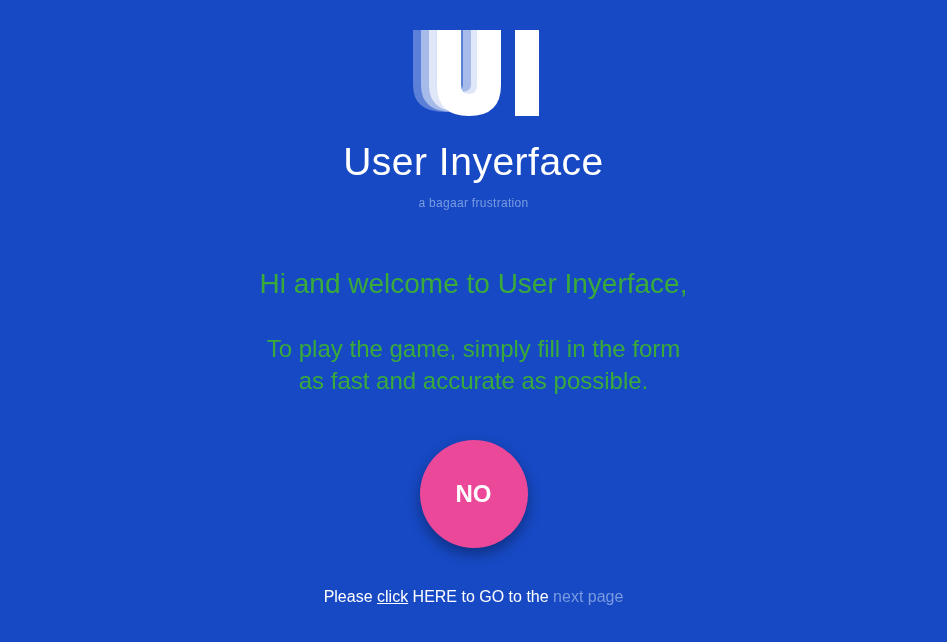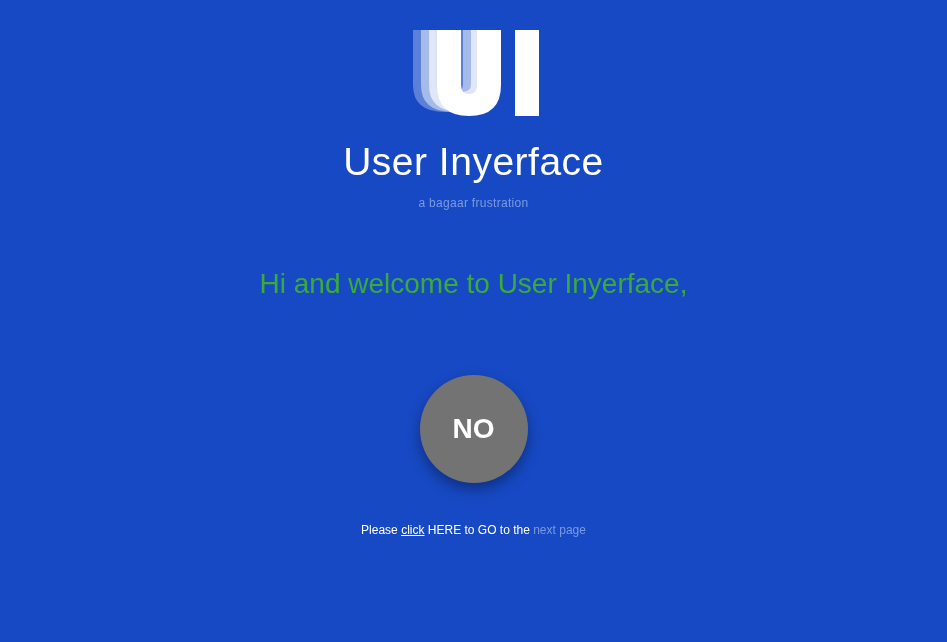--- a/index.html
+++ b/index.html
@@ -53,36 +53,36 @@
       font-size: 24px;
       text-align: center;
       line-height: 1.35;
       margin-top: 30px;
       font-weight: 400;
     }
     .no-button {
       width: 108px;
       height: 108px;
       border-radius: 50%;
-      background-color: #737373;
+      background-color: #ec4899;
       color: #ffffff;
-      font-size: 28px;
+      font-size: 24px;
       font-weight: 700;
       border: none;
       margin-top: 42px;
       cursor: pointer;
       box-shadow: 0 6px 14px rgba(0, 0, 0, 0.35);
       display: flex;
       align-items: center;
       justify-content: center;
     }
     .bottom-line {
       margin-top: 40px;
       color: #ffffff;
-      font-size: 12px;
+      font-size: 16px;
     }
     .bottom-line .underlined {
       text-decoration: underline;
     }
     .bottom-line .next-page {
       color: #7a9be0;
     }
   </style>
 </head>
 <body>
@@ -100,20 +100,22 @@
   </svg>
   <div class="brand-title">User Inyerface</div>
   <div class="brand-subtitle">a bagaar frustration</div>
 </div>
 
 <div class="welcome-text">
   <div>Hi and welcome to User Inyerface,</div>
 </div>
 
 <div class="instruction-text">
+  <div>To play the game, simply fill in the form</div>
+  <div>as fast and accurate as possible.</div>
 </div>
 
 <button class="no-button">
   <span>NO</span>
 </button>
 
 <div class="bottom-line">
   <span>Please </span><span class="underlined">click</span><span> HERE to GO to the </span><span class="next-page">next page</span>
 </div>
 

